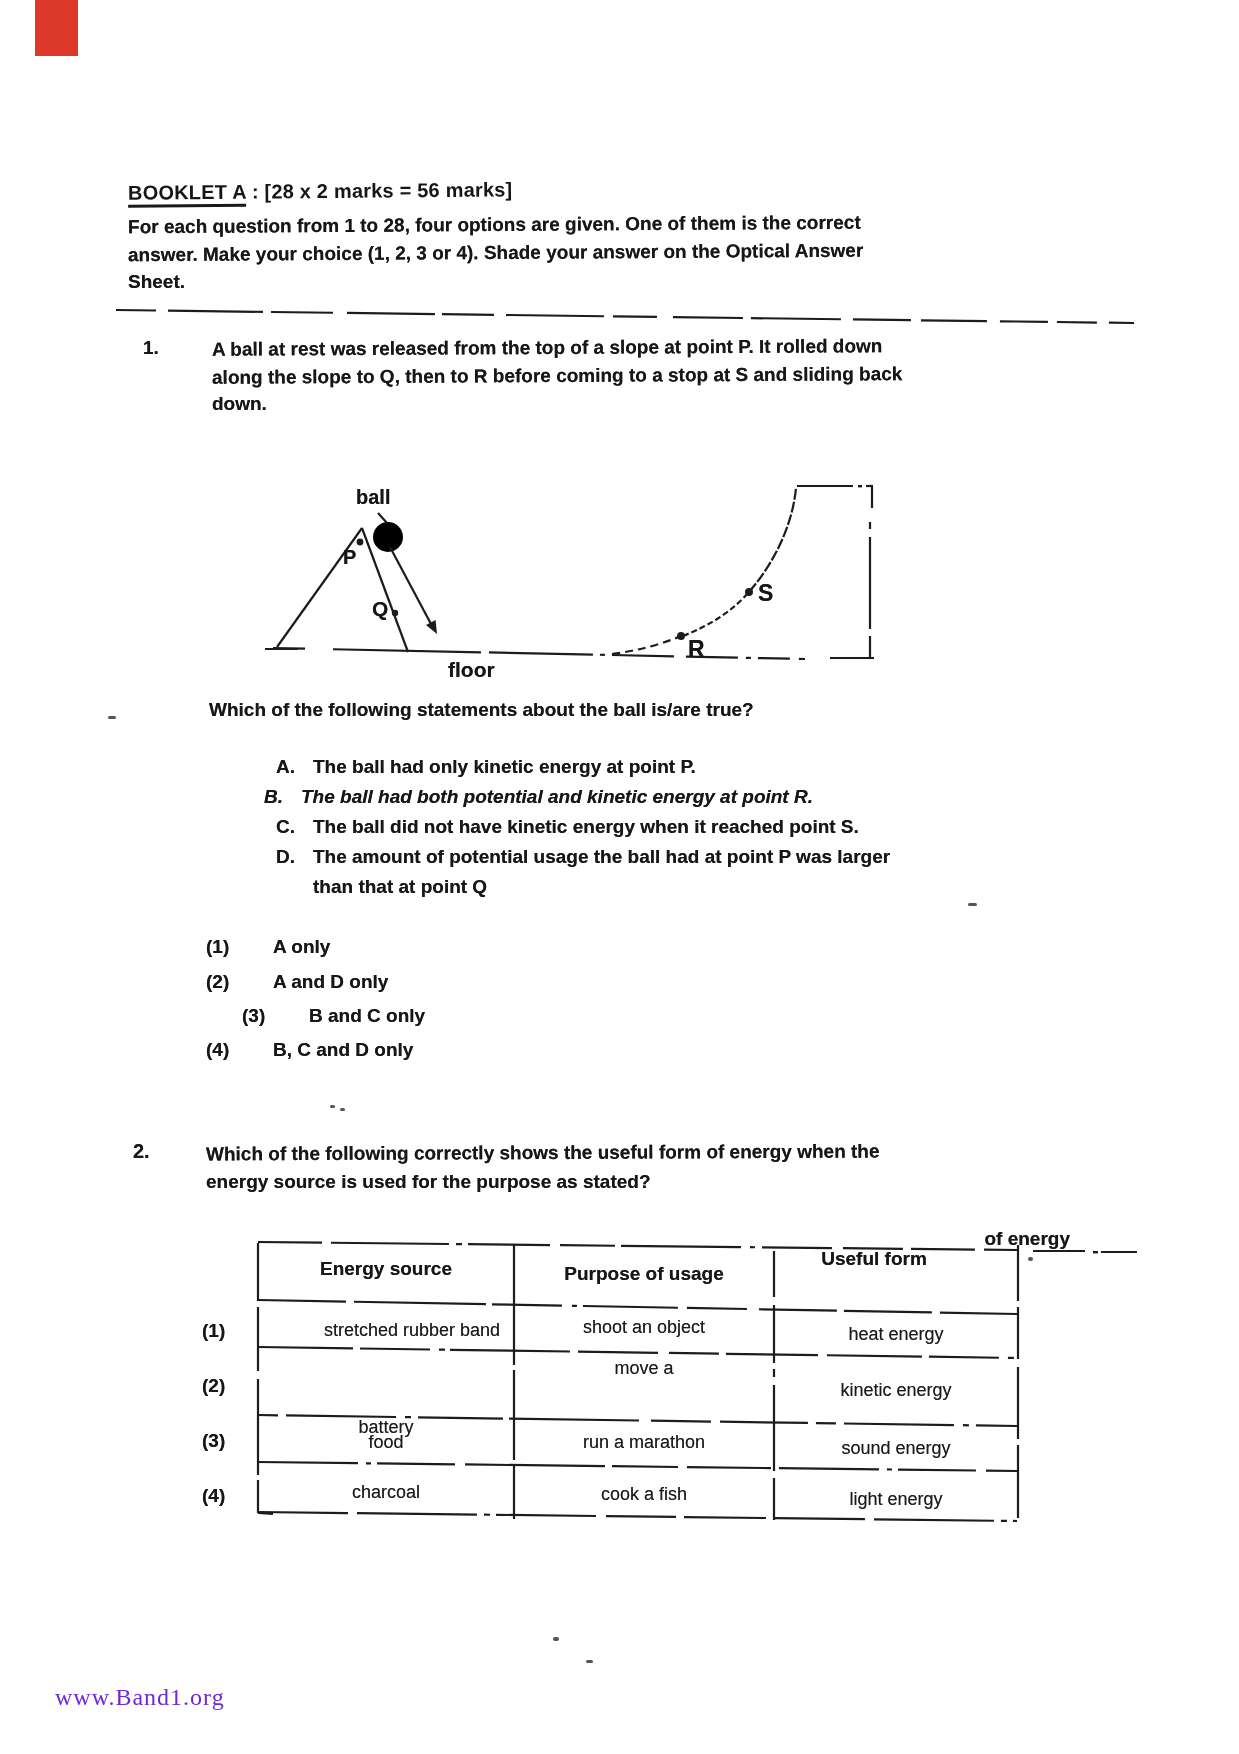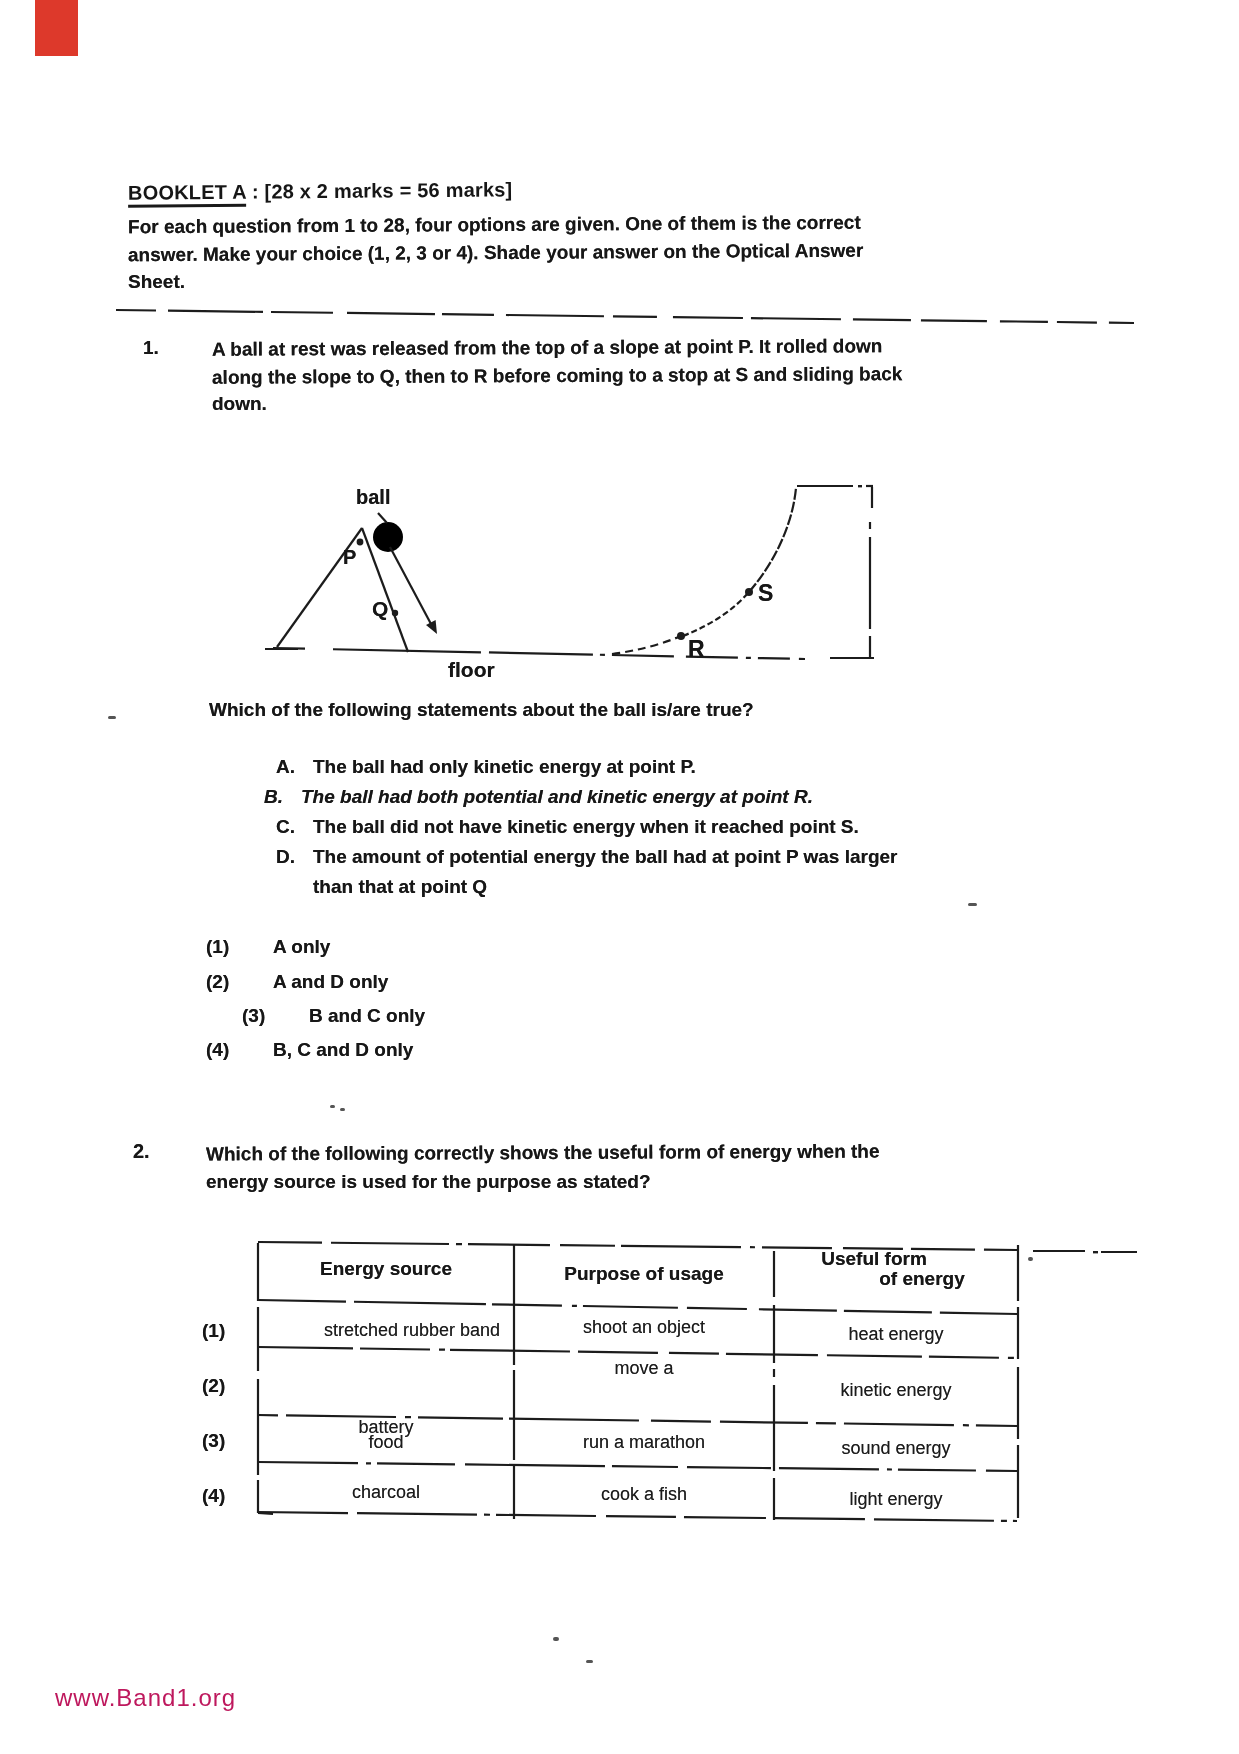--- a/index.html
+++ b/index.html
@@ -9,21 +9,21 @@
   .bt{font-size:19px;font-weight:bold;color:#171717;text-shadow:0 0 0.6px rgba(25,25,25,0.75);}
   .ttl{font-size:20px;font-weight:bold;letter-spacing:0.2px;}
   .ct{font-size:18px;font-weight:400;color:#1b1b1b;text-shadow:0 0 0.5px rgba(30,30,30,0.6);}
   .ctr{text-align:center;}
   .underl{border-bottom:3px solid #191919;padding-bottom:1px;}
   .num{display:inline-block;width:67px;}
   .ltr{display:inline-block;width:37px;}
   .dlabel{font-weight:bold;text-shadow:0 0 0.6px rgba(25,25,25,0.75);}
   .speck{position:absolute;background:#2a2a2a;border-radius:2px;opacity:0.8;}
   .redmark{position:absolute;left:35px;top:0;width:43px;height:56px;}
-  .wm{font-family:Liberation Sans, sans-serif;font-size:24px;color:#be185d;letter-spacing:1px;}
+  .wm{font-family:Liberation Serif, serif;font-size:24px;color:#6d28d9;letter-spacing:1px;}
   svg line, svg path, svg polyline{stroke:#1c1c1c;stroke-width:2.2;fill:none;}
 </style>
 </head>
 <body>
 
 <div class="redmark" style="background:#dd392b;"></div>
 
 <div class="abs ttl" style="left:128px;top:180px;transform:rotate(-0.5deg);">
   <span class="underl">BOOKLET A</span><span> : [28 x 2 marks = 56 marks]</span>
 </div>
@@ -82,21 +82,21 @@
 <div class="abs bt" style="left:276px;top:756px;">
   <span class="ltr">A.</span><span>The ball had only kinetic energy at point P.</span>
 </div>
 <div class="abs bt" style="left:264px;top:786px;font-style:italic;">
   <span class="ltr">B.</span><span>The ball had both potential and kinetic energy at point R.</span>
 </div>
 <div class="abs bt" style="left:276px;top:816px;">
   <span class="ltr">C.</span><span>The ball did not have kinetic energy when it reached point S.</span>
 </div>
 <div class="abs bt" style="left:276px;top:846px;">
-  <span class="ltr">D.</span><span>The amount of potential energy the ball had at point P was larger</span>
+  <span class="ltr">D.</span><span>The amount of potential usage the ball had at point P was larger</span>
 </div>
 <div class="abs bt" style="left:313px;top:876px;">than that at point Q</div>
 
 <div class="abs bt" style="left:206px;top:936px;">
   <span class="num">(1)</span><span>A only</span>
 </div>
 <div class="abs bt" style="left:206px;top:971px;">
   <span class="num">(2)</span><span>A and D only</span>
 </div>
 <div class="abs bt" style="left:206px;top:1005px;margin-left:36px;">
@@ -123,21 +123,21 @@
   <line x1="63" y1="8" x2="63" y2="278" stroke-dasharray="58 6 64 8 96 5 44 7 60 6"></line>
   <line x1="63" y1="278" x2="78" y2="279"></line>
   <line x1="319" y1="10" x2="319" y2="284" stroke-dasharray="120 5 90 6 140 7"></line>
   <line x1="579" y1="16" x2="579" y2="285" stroke-dasharray="46 8 58 6 8 8 86 7 120 6"></line>
   <line x1="823" y1="10" x2="823" y2="283" stroke-dasharray="56 6 52 8 72 6 80 7"></line>
 </svg>
 
 <div class="abs bt ctr" style="left:258px;top:1258px;width:256px;">Energy source</div>
 <div class="abs bt ctr" style="left:514px;top:1263px;width:260px;">Purpose of usage</div>
 <div class="abs bt ctr" style="left:774px;top:1248px;width:200px;">Useful form</div>
-<div class="abs bt ctr" style="left:774px;top:1268px;width:296px;">of energy</div>
+<div class="abs bt ctr" style="left:774px;top:1228px;width:296px;text-align:right;">of energy</div>
 
 <div class="abs bt" style="left:202px;top:1320px;">(1)</div>
 <div class="abs bt" style="left:202px;top:1375px;">(2)</div>
 <div class="abs bt" style="left:202px;top:1430px;">(3)</div>
 <div class="abs bt" style="left:202px;top:1485px;">(4)</div>
 
 <div class="abs ct ctr" style="left:258px;top:1320px;width:256px;margin-left:26px;">stretched rubber band</div>
 <div class="abs ct ctr" style="left:514px;top:1317px;width:260px;">shoot an object</div>
 <div class="abs ct ctr" style="left:774px;top:1324px;width:244px;">heat energy</div>
 

